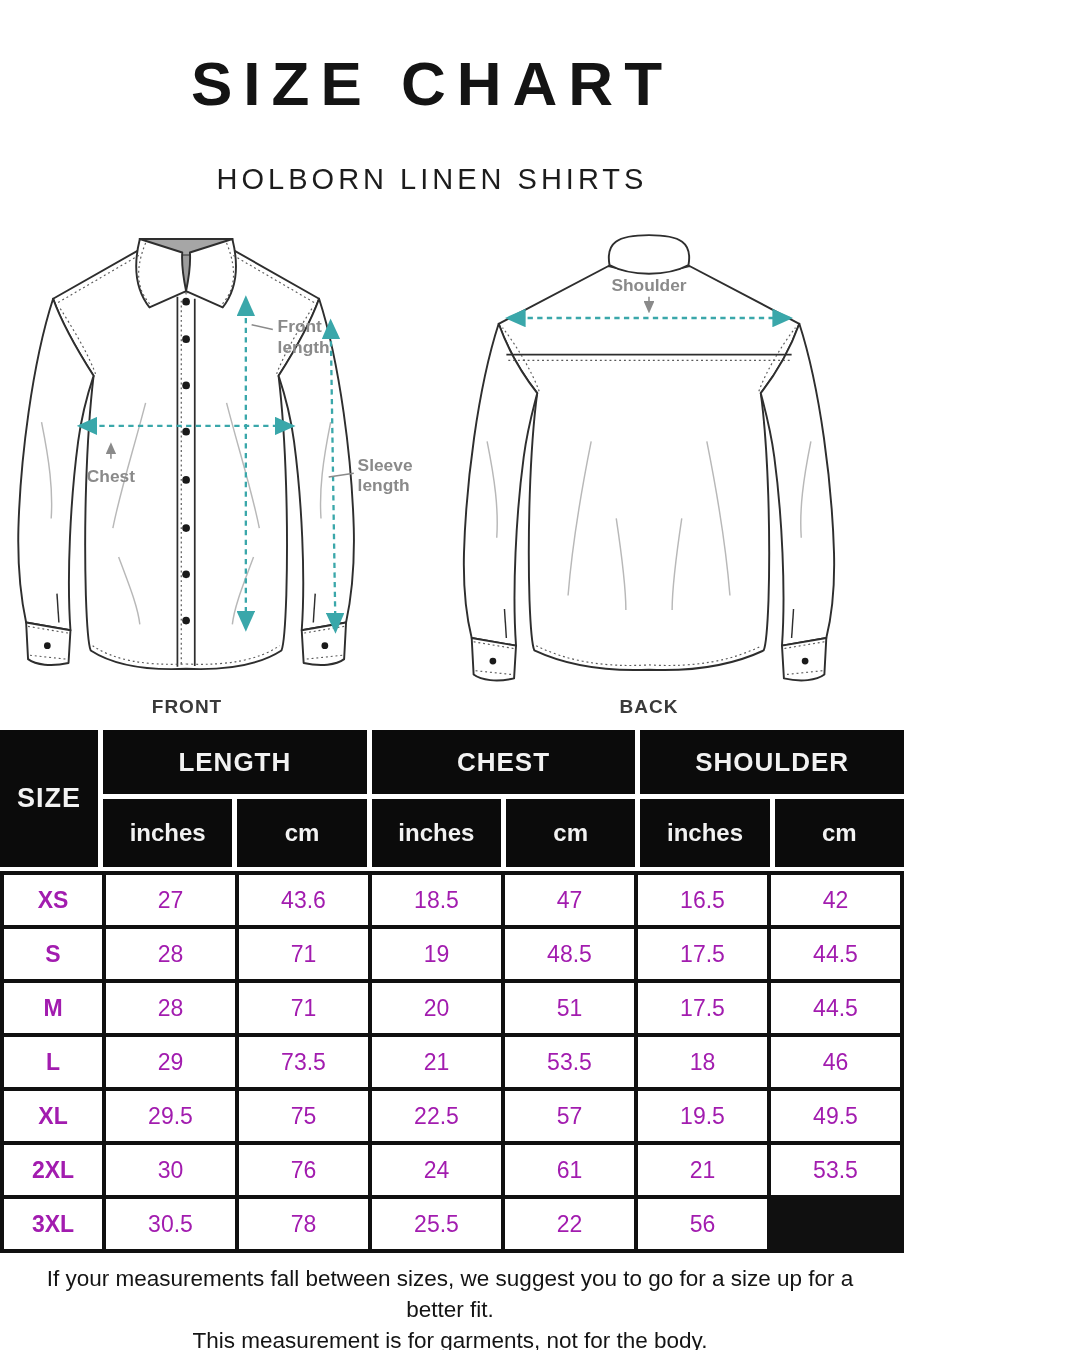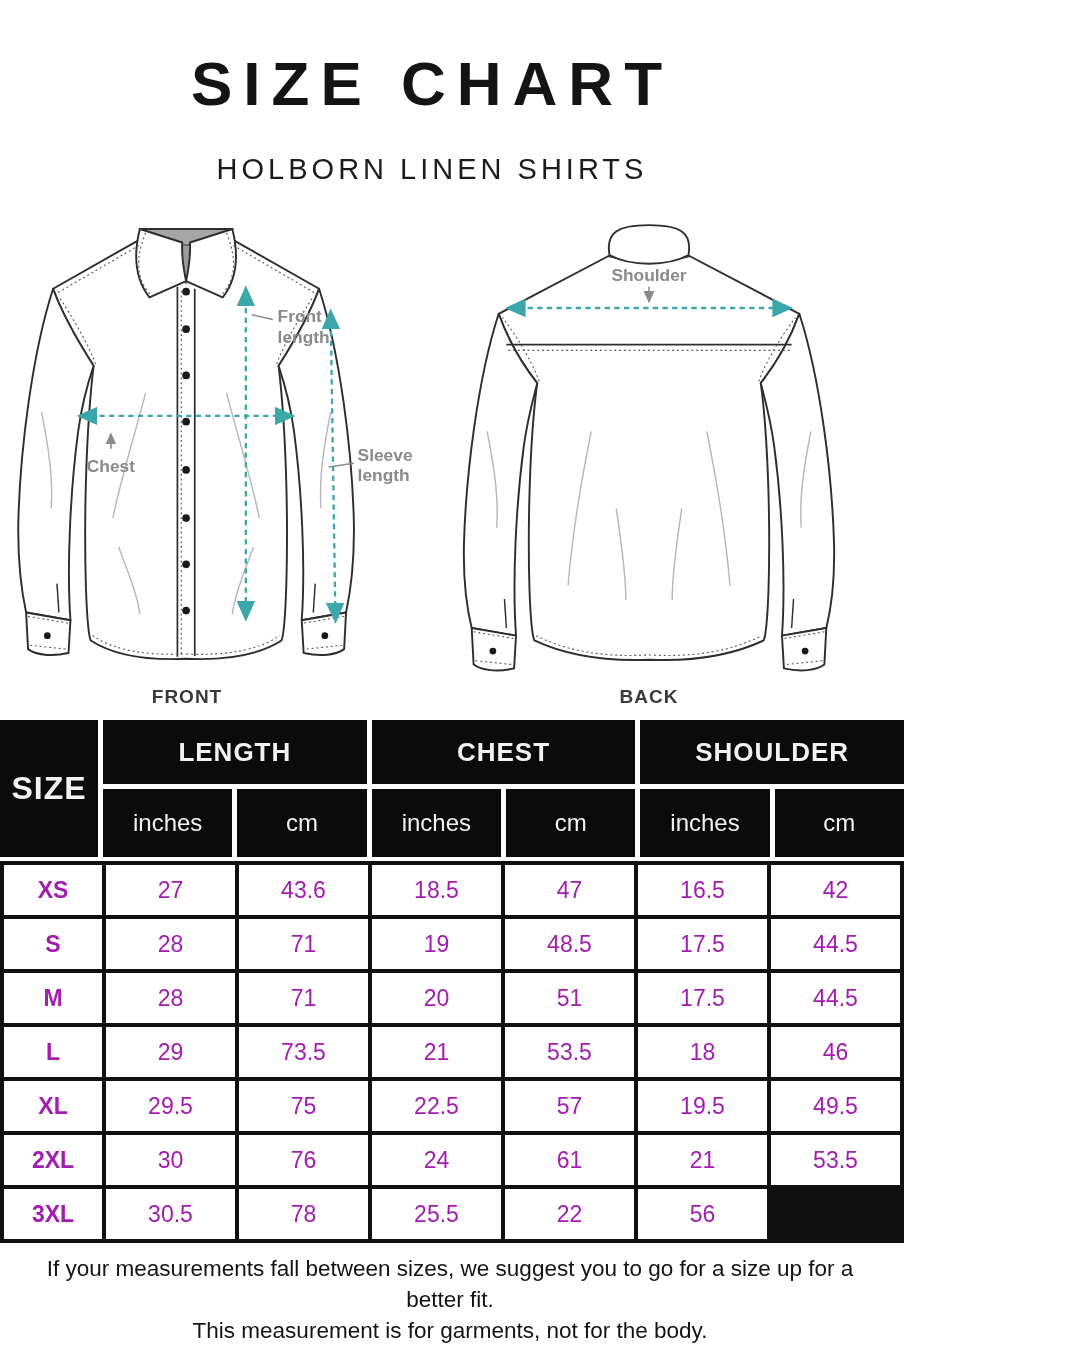--- a/index.html
+++ b/index.html
@@ -14,21 +14,21 @@
 
   
   .title {
     margin:0; padding-top:48px;
     text-align:center;
     font-size:62px; font-weight:700;
     letter-spacing:11px;
     color:#141414;
   }
   .subtitle {
-    margin:34px 0 0 0;
+    margin:44px 0 0 0;
     text-align:center;
     font-size:29px; font-weight:500;
     letter-spacing:4px;
     color:#1c1c1c;
   }
 
   
   .diagrams {
     margin-top:14px;
     display:flex; justify-content:center; align-items:flex-start;
@@ -48,24 +48,24 @@
   .size-table { width:904px; margin:12px auto 0 auto; }
   .thead {
     display:grid;
     grid-template-columns:98px repeat(6, 1fr);
     gap:5px;
   }
   .th {
     background:#0b0b0b; color:#f2f2f2;
     display:flex; align-items:center; justify-content:center;
   }
-  .th.size  { grid-column:1; grid-row:1/3; font-size:32px; font-weight:700; letter-spacing:1px; }
+  .th.size  { grid-column:1; grid-row:1/3; font-size:27px; font-weight:700; letter-spacing:1px; }
   .th.group { font-size:26px; font-weight:700; height:64px; letter-spacing:1px; grid-row:1; }
   .g1 { grid-column:2/4; } .g2 { grid-column:4/6; } .g3 { grid-column:6/8; }
-  .th.unit  { font-size:24px; font-weight:400; height:68px; grid-row:2; }
+  .th.unit  { font-size:24px; font-weight:700; height:68px; grid-row:2; }
   .u1{grid-column:2} .u2{grid-column:3} .u3{grid-column:4} .u4{grid-column:5} .u5{grid-column:6} .u6{grid-column:7}
 
   .tbody {
     display:grid;
     grid-template-columns:98px repeat(6, 1fr);
     gap:4px; padding:4px;
     background:#101010;
     margin-top:4px;
   }
   .td {

